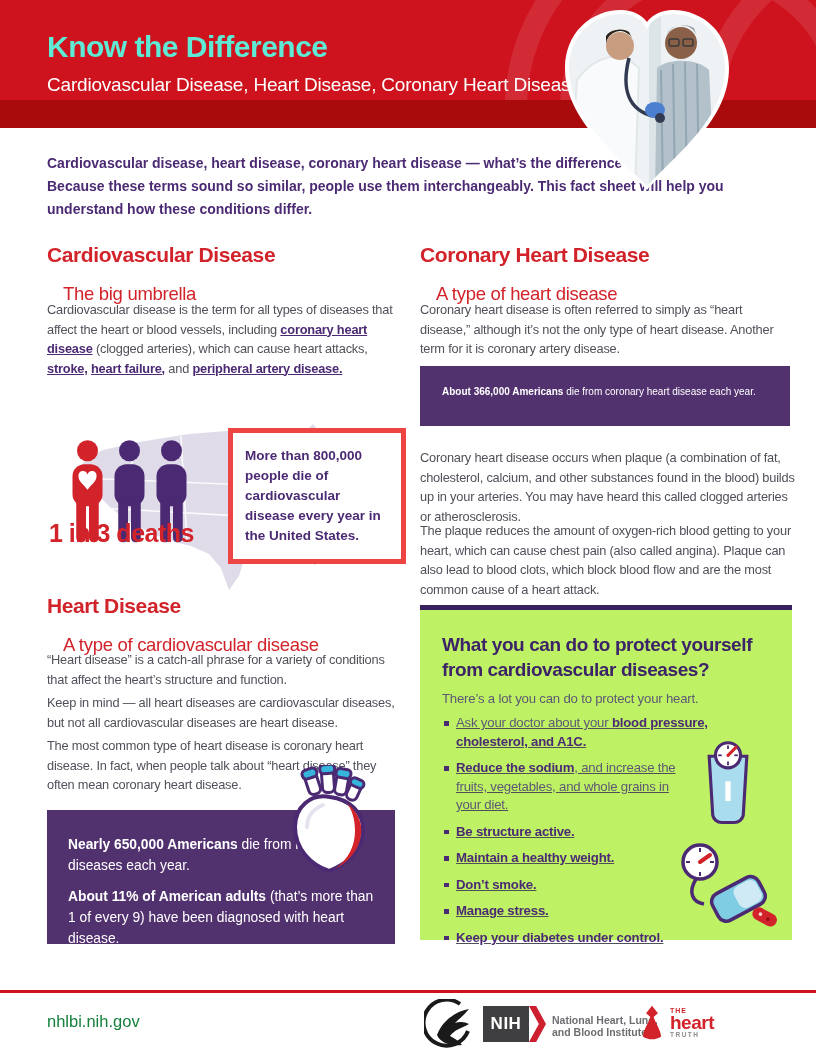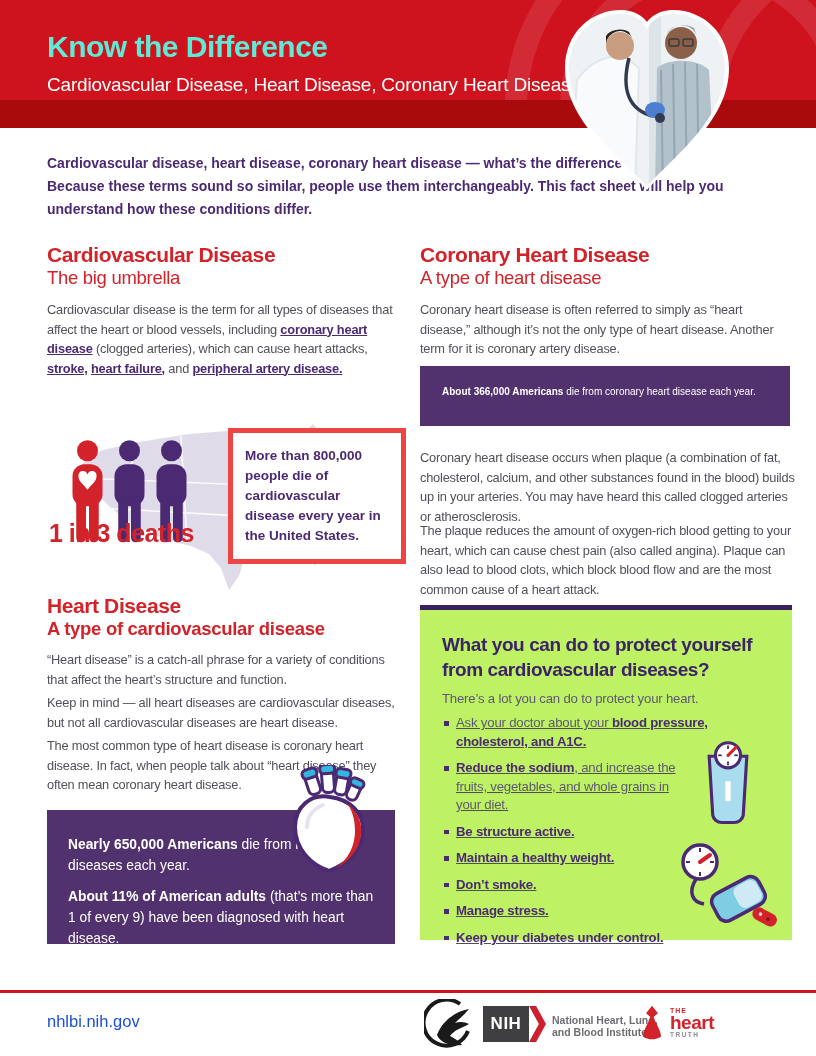--- a/index.html
+++ b/index.html
@@ -17,21 +17,21 @@
                 color:#5eead4;letter-spacing:-0.5px;}
   .banner-subtitle{position:absolute;left:47px;top:74px;font-size:19px;color:#ffffff;letter-spacing:-0.2px;}
   .heart-photo{position:absolute;left:563px;top:6px;width:168px;height:186px;z-index:6;}
 
   
   .intro{position:absolute;left:47px;top:152px;width:730px;margin:0;font-size:14px;font-weight:bold;
          color:#4b2a73;line-height:23px;z-index:2;}
 
   
   .h2red{position:absolute;margin:0;font-size:21px;font-weight:bold;color:#d2232a;letter-spacing:-0.4px;}
-  .h3red{position:absolute;margin:0;font-size:18.5px;font-weight:normal;color:#d2232a;letter-spacing:-0.3px;}
+  .h3red{position:absolute;margin:16px;font-size:18.5px;font-weight:normal;color:#d2232a;letter-spacing:-0.3px;}
   .body-p{position:absolute;margin:0;font-size:12.8px;line-height:19.5px;color:#50505a;letter-spacing:-0.2px;}
   .plink{color:#4b2a73;font-weight:bold;text-decoration:underline;cursor:pointer;}
 
   
   .cvd-h2{left:47px;top:243px;}
   .cvd-h3{left:47px;top:267px;}
   .cvd-p1{left:47px;top:300px;width:356px;}
 
   .infographic{position:absolute;left:47px;top:418px;width:375px;height:175px;}
   .usmap{position:absolute;left:-18px;top:-2px;z-index:0;}
@@ -39,21 +39,21 @@
   .person-1{left:24px;top:22px;}
   .person-2{left:66px;top:22px;}
   .person-3{left:108px;top:22px;}
   .one-in-three{position:absolute;left:2px;top:101px;font-size:25px;font-weight:bold;color:#d2232a;
                 letter-spacing:-0.5px;z-index:2;}
   .map-callout{position:absolute;left:181px;top:10px;width:144px;min-height:84px;background:#ffffff;
                border:5px solid #ef4444;padding:13px 12px;font-size:13.5px;font-weight:bold;color:#4b2a73;
                line-height:20px;z-index:2;}
 
   .hd-h2{left:47px;top:594px;}
-  .hd-h3{left:47px;top:618px;font-weight:bold;}
+  .hd-h3{left:47px;top:618px;}
   .hd-p1{left:47px;top:650px;width:356px;}
   .hd-p2{left:47px;top:693px;width:362px;}
   .hd-p3{left:47px;top:736px;width:356px;}
 
   .heart-illustration{position:absolute;left:283px;top:765px;z-index:3;}
   .purple-box{position:absolute;background:#52316f;color:#ffffff;z-index:2;}
   .purple-box .bseg{font-weight:bold;color:#ffffff;}
   .hd-statbox{left:47px;top:810px;width:306px;height:86px;padding:24px 21px;font-size:13.8px;line-height:21px;}
   .hd-statbox p{margin:0;}
   .hd-statbox p + p{margin-top:10px;}
@@ -76,21 +76,21 @@
   .protect-list li::before{content:"";position:absolute;left:2px;top:7px;width:4.5px;height:4.5px;background:#4b2a73;}
   .protect-list .bseg{font-weight:bold;color:#4b2a73;}
   .protect-list li:nth-child(1){max-width:320px;}
   .protect-list li:nth-child(2){max-width:228px;}
   .protect-list li:nth-child(n+3){max-width:300px;}
   .scale-illustration{position:absolute;left:282px;top:130px;}
   .bp-illustration{position:absolute;left:252px;top:230px;}
 
   
   .footer-rule{position:absolute;left:0;top:990px;width:816px;height:3px;background:#ce131f;}
-  .footer-url{position:absolute;left:47px;top:1012px;font-size:16.5px;color:#1d4ed8;}
+  .footer-url{position:absolute;left:47px;top:1012px;font-size:16.5px;color:#15803d;}
   .hhs-logo{position:absolute;left:424px;top:999px;}
   .nih-logo{position:absolute;left:483px;top:1006px;display:flex;align-items:center;}
   .nih-box{width:46px;height:36px;background:#3f3f41;color:#fff;display:flex;align-items:center;
            justify-content:center;font-size:17px;font-weight:bold;letter-spacing:0.5px;}
   .nih-chevron{width:17px;height:36px;background:#cc2030;
                clip-path:polygon(0 0,42% 0,100% 50%,42% 100%,0 100%,58% 50%);}
   .nih-name{position:absolute;left:552px;top:1014px;font-size:10.5px;line-height:12px;font-weight:bold;
             color:#6d6e71;}
   .hht-logo{position:absolute;left:638px;top:1004px;display:flex;align-items:center;}
   .hht-text{margin-left:4px;color:#d2232a;line-height:1;}

